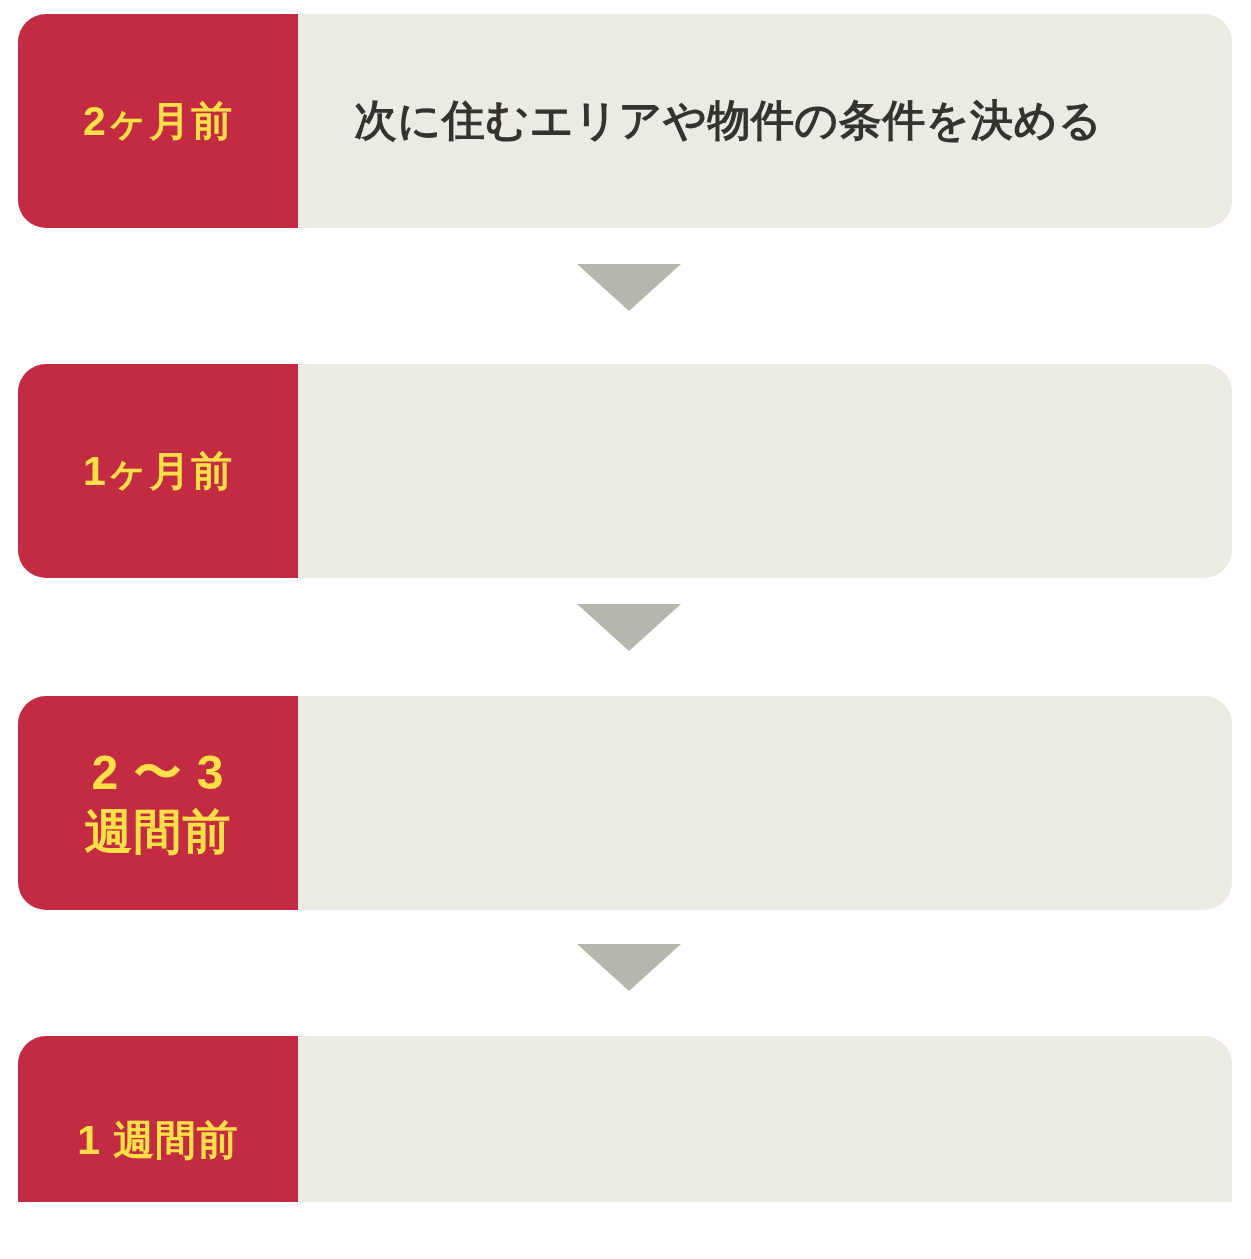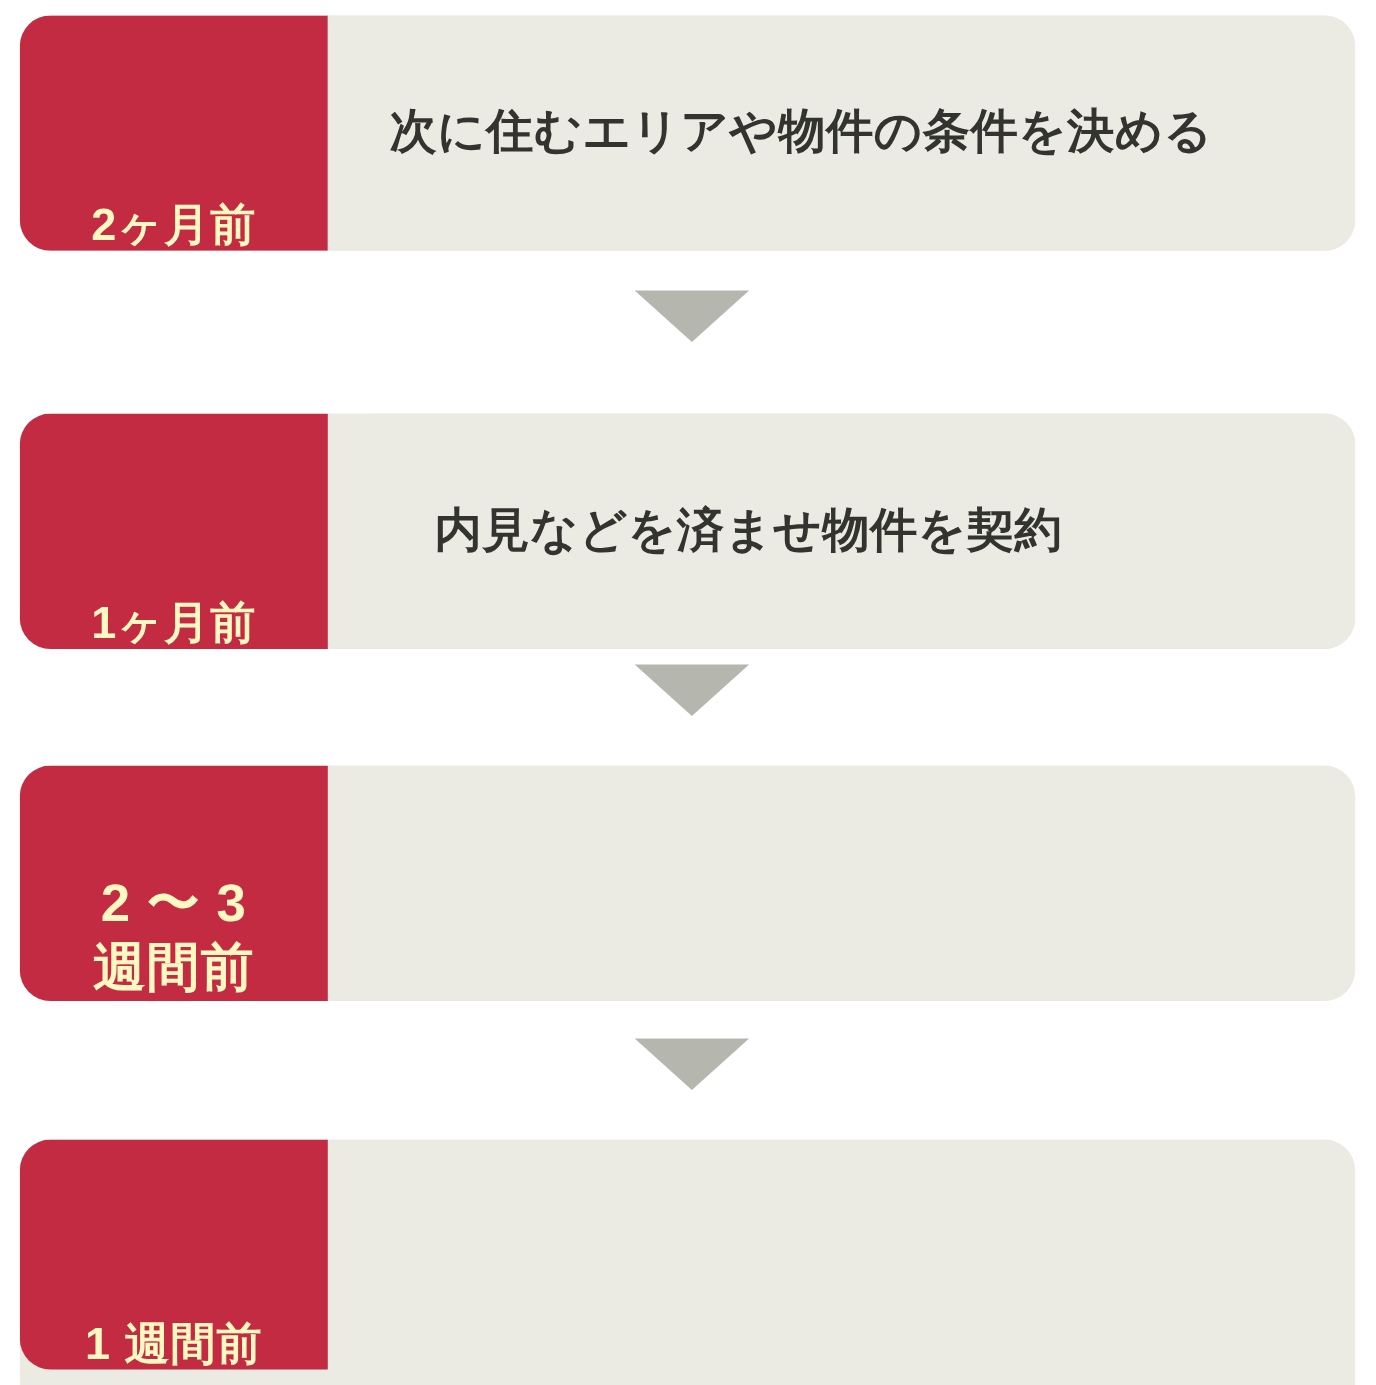--- a/index.html
+++ b/index.html
@@ -30,25 +30,25 @@
     display: flex;
     align-items: stretch;
     border-radius: 28px;
     overflow: hidden;
     background: #EBEAE3;
   }
 
   .step-period {
     flex: 0 0 280px;
     background: #C32B42;
-    color: #fef9c3;
+    color: #fde047;
     display: flex;
     flex-direction: column;
     align-items: center;
-    justify-content: flex-end;
+    justify-content: center;
     text-align: center;
     font-weight: 700;
     font-size: 41px;
     line-height: 1.18;
     letter-spacing: 0.02em;
     box-sizing: border-box;
     padding: 0 12px;
   }
   .step-period.two-line {
     font-size: 48px;
@@ -85,25 +85,25 @@
     width: 0;
     height: 0;
     border-left: 52px solid transparent;
     border-right: 52px solid transparent;
     border-top: 47px solid #B5B6AE;
   }
 
   
   .step-1 { top: 14px; }
   .conn-1 { top: 264px; }
-  .step-2 { top: 376px; gap: 41px; }
+  .step-2 { top: 364px; }
   .conn-2 { top: 604px; }
   .step-3 { top: 696px; }
   .conn-3 { top: 944px; }
-  .step-4 { top: 1036px; height: 223px; border-bottom-left-radius: 0; border-bottom-right-radius: 0; }
+  .step-4 { top: 1036px; height: 166px; border-bottom-left-radius: 0; border-bottom-right-radius: 0; }
 
   
   .step-4 .step-period {
     border-bottom-left-radius: 28px;
     height: 209px;
     align-self: flex-start;
   }
 </style>
 </head>
 <body>
@@ -118,23 +118,20 @@
       <span class="step-text">次に住むエリアや物件の条件を決める</span>
     </div>
   </div>
 
   <div class="connector conn-1"></div>
 
   <div class="step step-2">
     <div class="step-period">
       <span class="pl">1ヶ月前</span>
     </div>
-    <div class="step-body">
-      <span class="step-text">内見などを済ませ物件を契約</span>
-    </div>
   </div>
 
   <div class="connector conn-2"></div>
 
   <div class="step step-3">
     <div class="step-period two-line">
       <span class="pl">2 〜 3</span>
       <span class="pl">週間前</span>
     </div>
   </div>

